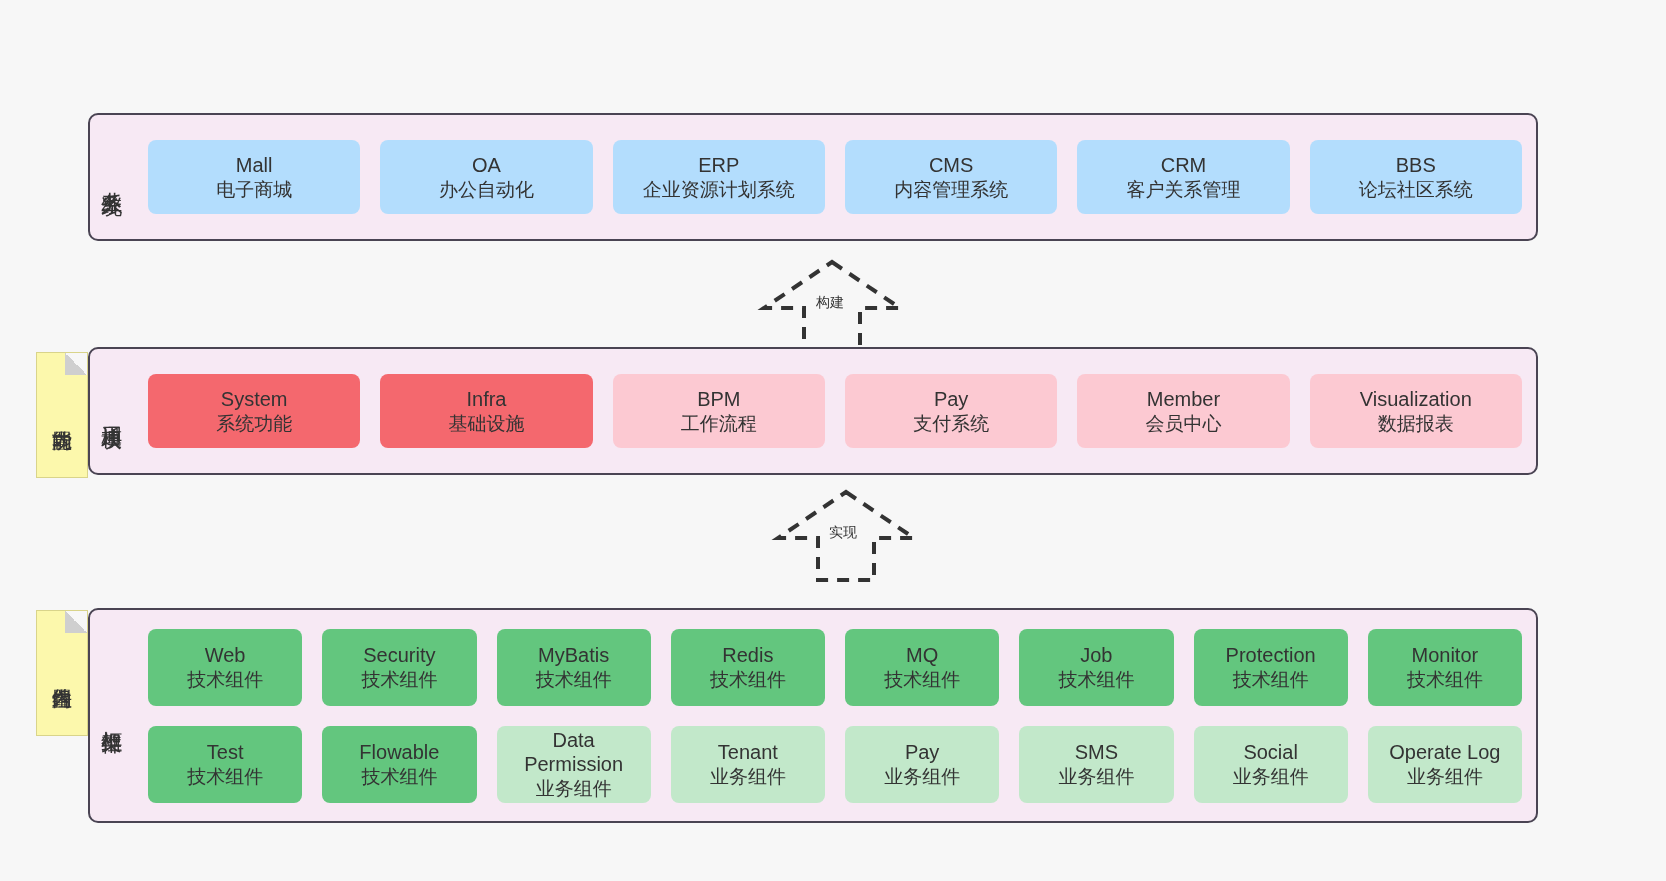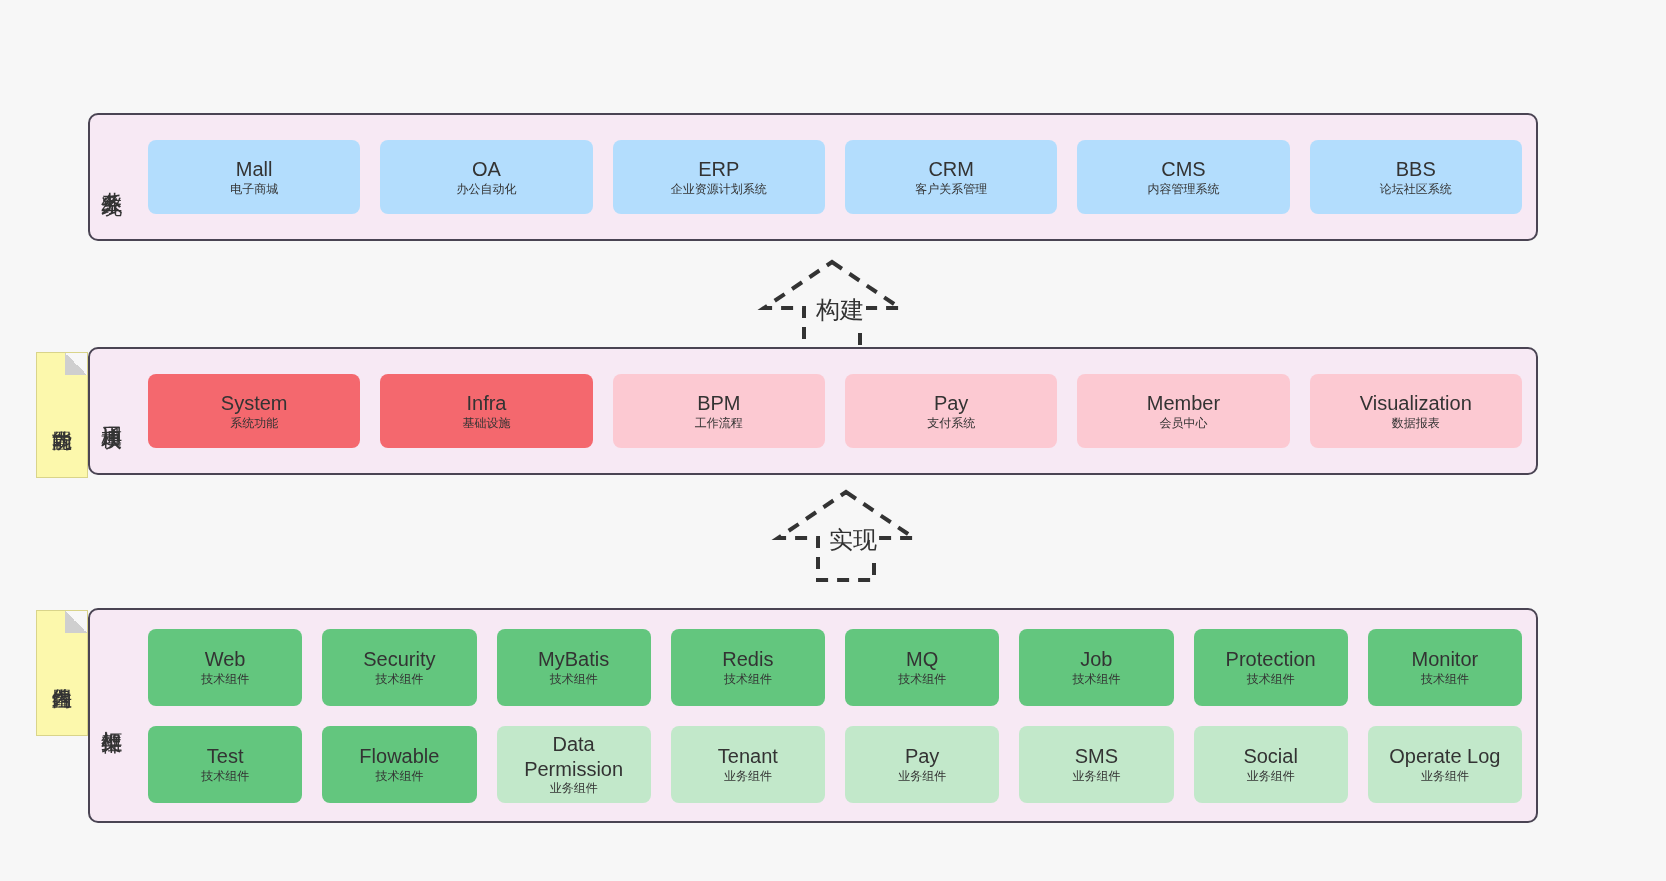--- a/index.html
+++ b/index.html
@@ -74,21 +74,21 @@
     display: flex;
     flex-direction: column;
     align-items: center;
     justify-content: center;
     text-align: center;
     line-height: 1.22;
     color: #333333;
     padding: 4px 6px;
   }
   .card .t-en { font-size: 20px; }
-  .card .t-cn { font-size: 12px; }
+  .card .t-cn { font-size: 19px; }
 
   .card.blue        { background: #b3ddfd; }
   .card.red         { background: #f4686e; }
   .card.pink        { background: #fcc9d2; }
   .card.green       { background: #63c67e; }
   .card.lightgreen  { background: #c2e8ca; }
 
   
   #layer-business  { left: 88px;  top: 113px; width: 1450px; height: 128px; }
   #layer-common    { left: 88px;  top: 347px; width: 1450px; height: 128px; justify-content: flex-end; }
@@ -126,21 +126,21 @@
     background: linear-gradient(225deg, #f7f7f7 0 50%, #cfcfcf 50% 100%);
   }
   #sticky-common    { left: 36px; top: 352px; height: 126px; }
   #sticky-framework { left: 36px; top: 610px; height: 126px; }
 
   
   .arrow { position: absolute; }
   .arrow svg { display: block; overflow: visible; }
   .arrow-label {
     position: absolute;
-    font-size: 24px;
+    font-size: 14px;
     color: #333333;
     background: #f7f7f7;
     padding: 0 2px;
     white-space: nowrap;
     user-select: none;
   }
   #arrow-build  { left: 752px; top: 258px; width: 160px; height: 92px; }
   #arrow-impl   { left: 766px; top: 488px; width: 160px; height: 92px; }
   #arrow-build  .arrow-label { left: 62px; top: 36px; }
   #arrow-impl   .arrow-label { left: 61px; top: 36px; }
@@ -160,26 +160,26 @@
         </div>
         <div class="card blue">
           <span class="t-en">OA</span>
           <span class="t-cn">办公自动化</span>
         </div>
         <div class="card blue">
           <span class="t-en">ERP</span>
           <span class="t-cn">企业资源计划系统</span>
         </div>
         <div class="card blue">
+          <span class="t-en">CMS</span>
+          <span class="t-cn">内容管理系统</span>
+        </div>
+        <div class="card blue">
           <span class="t-en">CRM</span>
           <span class="t-cn">客户关系管理</span>
-        </div>
-        <div class="card blue">
-          <span class="t-en">CMS</span>
-          <span class="t-cn">内容管理系统</span>
         </div>
         <div class="card blue">
           <span class="t-en">BBS</span>
           <span class="t-cn">论坛社区系统</span>
         </div>
       </div>
     </div>
   </div>
 
   <div class="arrow" id="arrow-build">

